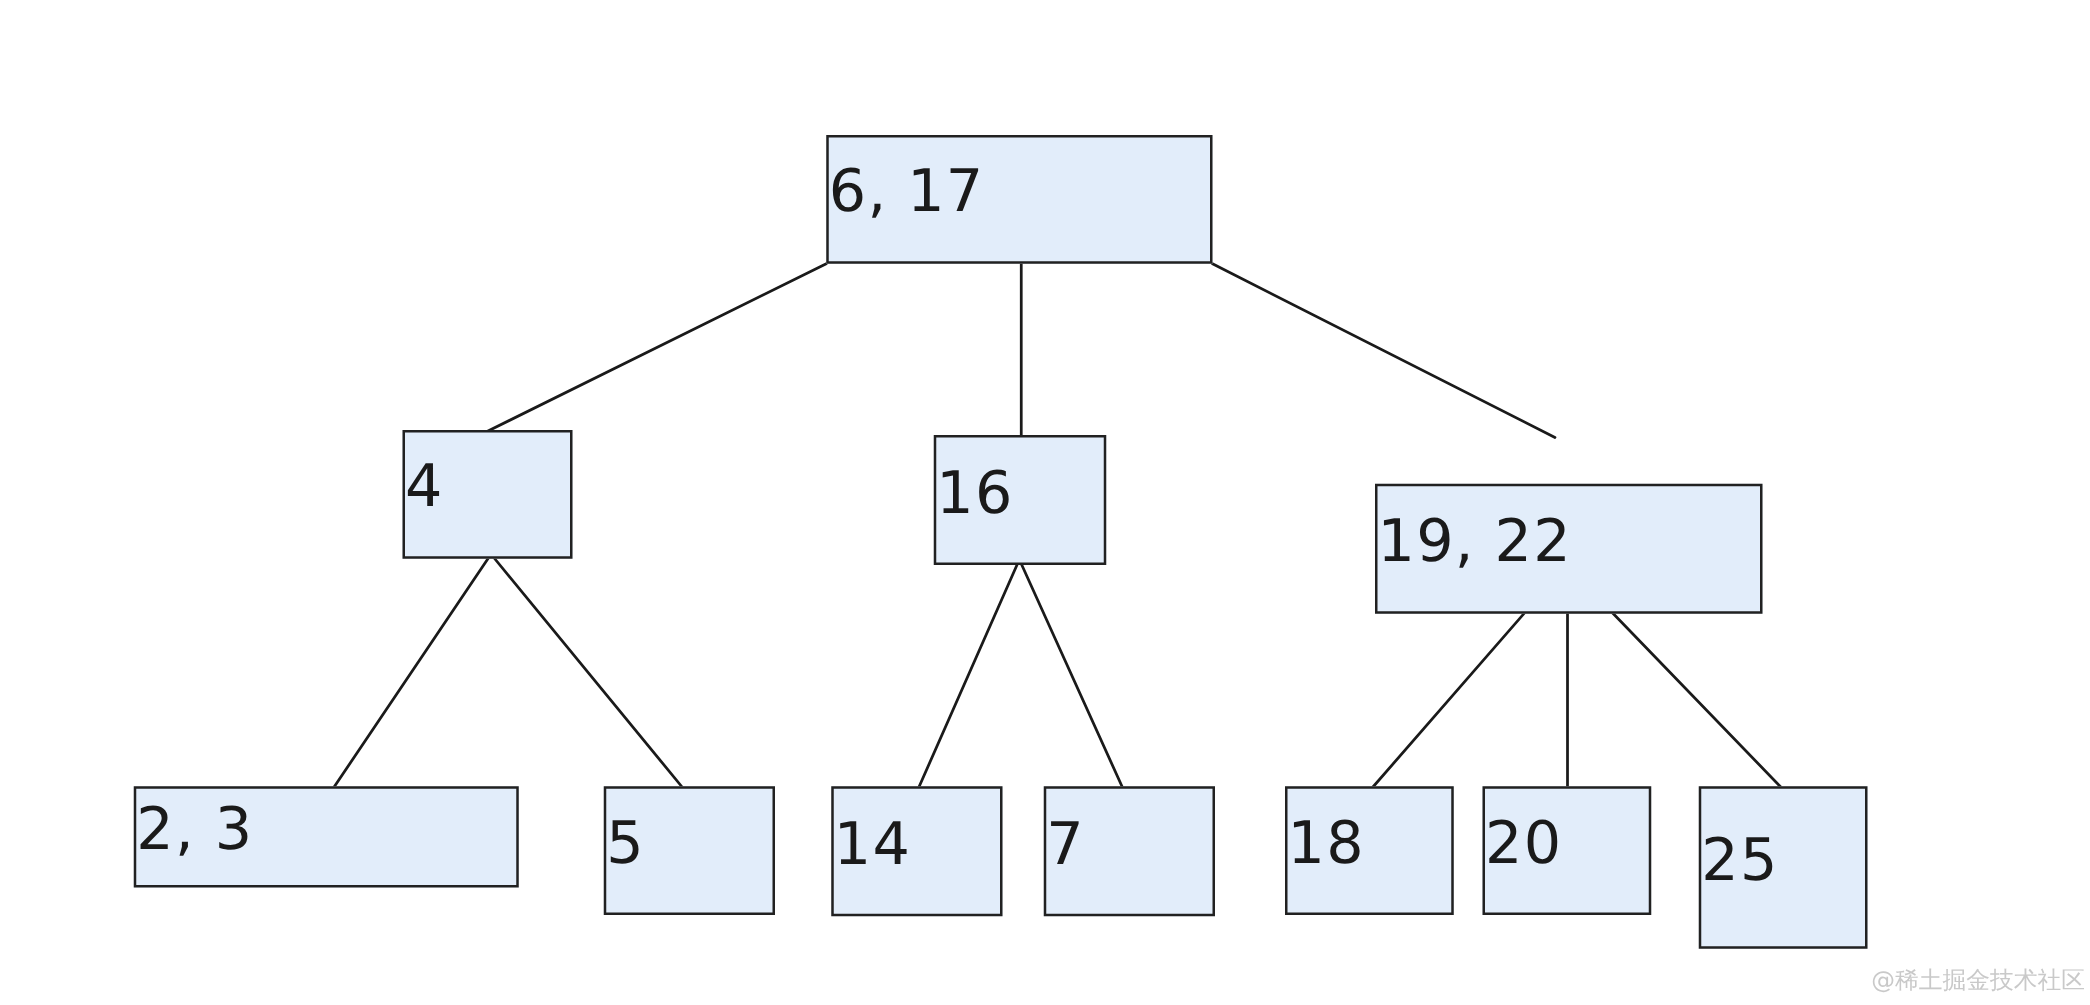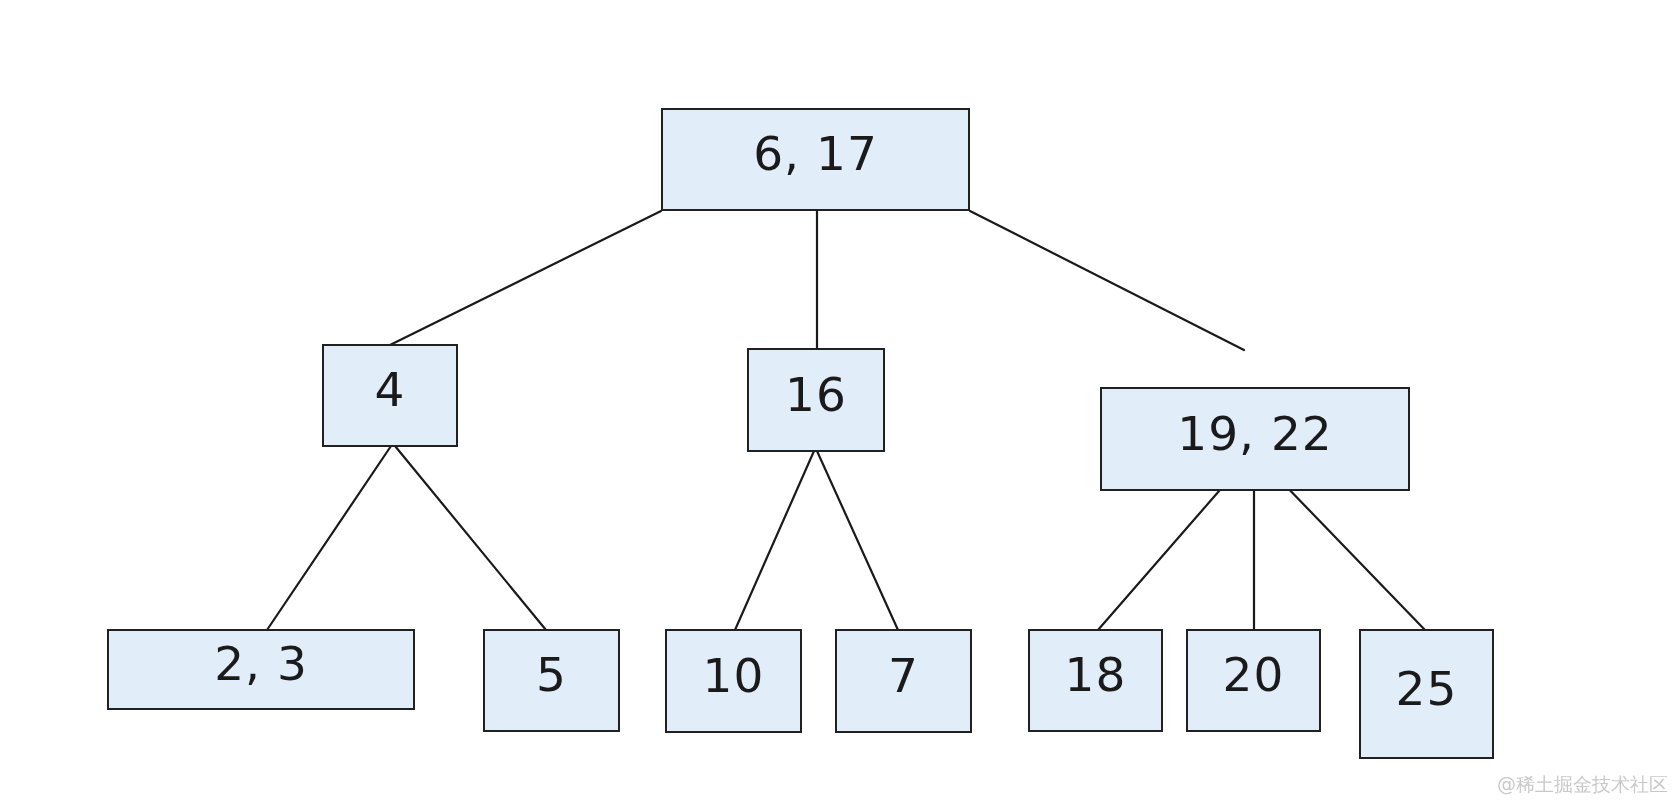--- a/index.html
+++ b/index.html
@@ -32,21 +32,20 @@
     stroke-width: 2.2;
     stroke-linecap: round;
   }
   .node {
     position: absolute;
     box-sizing: border-box;
     background: var(--node-fill, #e2edfa);
     border: 2px solid var(--node-border, #212121);
     display: flex;
     align-items: center;
-    justify-content: center;
     font-size: 47px;
     line-height: 1;
     color: var(--node-text, #1a1a1a);
     letter-spacing: 1px;
     padding-bottom: 12px;
   }
   .watermark {
     position: absolute;
     top: 772px;
     right: 4px;
@@ -85,21 +84,21 @@
       <div class="node" style="left: 1100px; top: 349px; width: 310px; height: 104px; margin-top: 38px;">
         <span>19, 22</span>
       </div>
       <div class="node" style="left: 107px; top: 629px; width: 308px; height: 81px;">
         <span>2, 3</span>
       </div>
       <div class="node" style="left: 483px; top: 629px; width: 137px; height: 103px;">
         <span>5</span>
       </div>
       <div class="node" style="left: 665px; top: 629px; width: 137px; height: 104px;">
-        <span>10</span>
+        <span>14</span>
       </div>
       <div class="node" style="left: 835px; top: 629px; width: 137px; height: 104px;">
         <span>7</span>
       </div>
       <div class="node" style="left: 1028px; top: 629px; width: 135px; height: 103px;">
         <span>18</span>
       </div>
       <div class="node" style="left: 1186px; top: 629px; width: 135px; height: 103px;">
         <span>20</span>
       </div>

